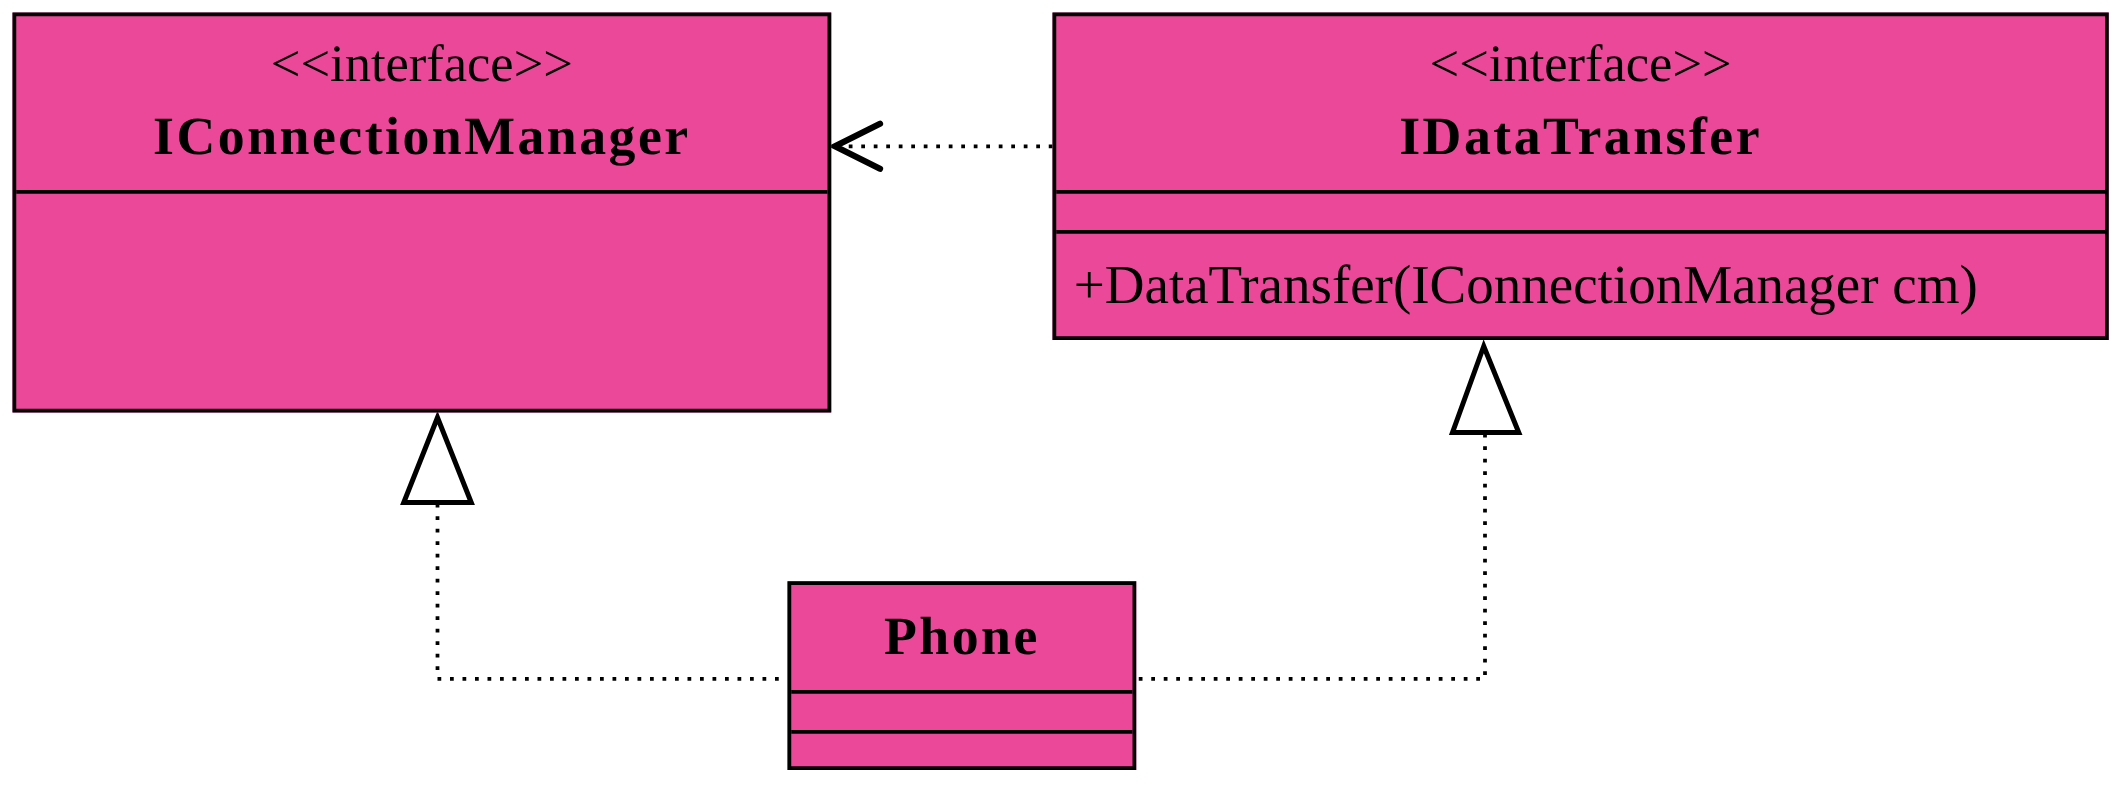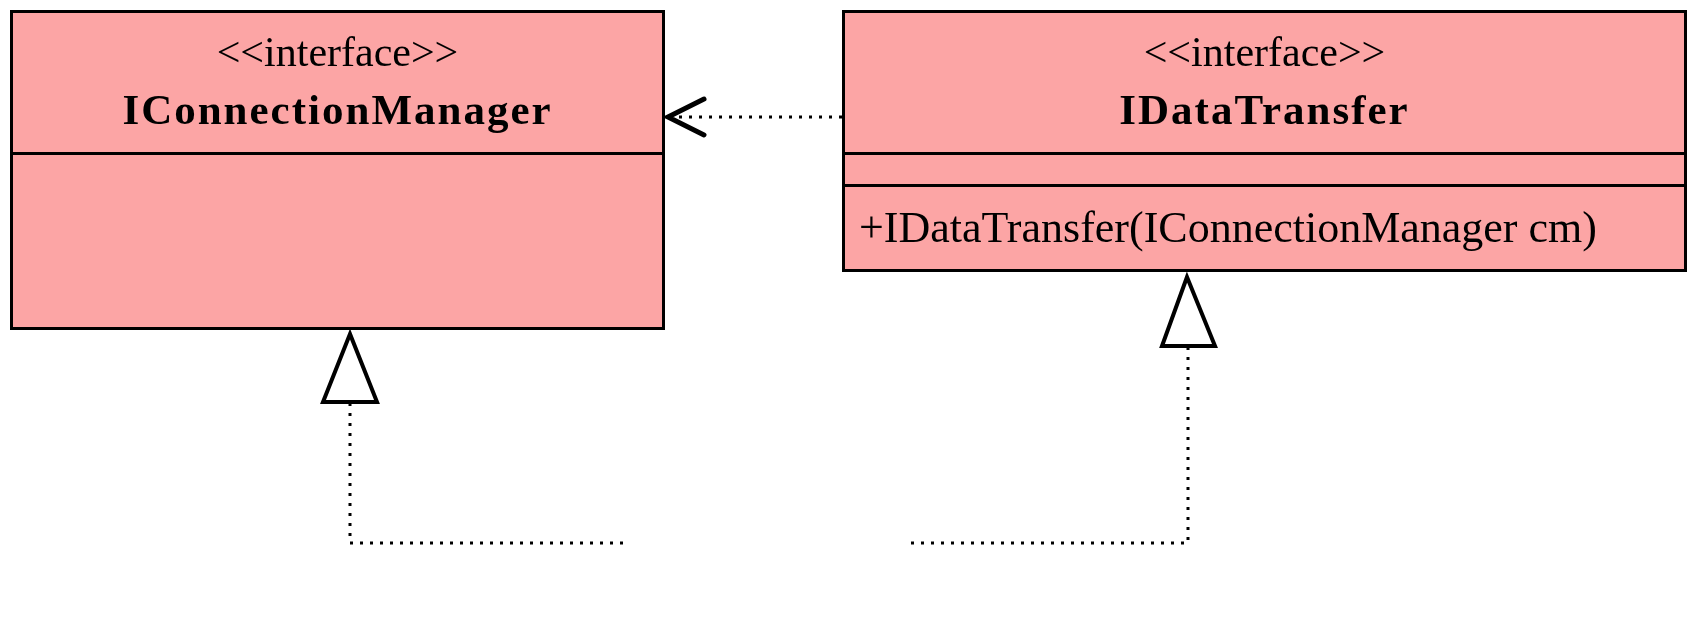--- a/index.html
+++ b/index.html
@@ -20,21 +20,21 @@
     position: absolute;
     left: 0;
     top: 0;
     width: 1693px;
     height: 635px;
     pointer-events: none;
   }
   .uml-box {
     position: absolute;
     box-sizing: border-box;
-    background: #fca5a5;
+    background: #ec4899;
     border: 3px solid #000000;
     display: flex;
     flex-direction: column;
   }
   .compartment {
     box-sizing: border-box;
     overflow: hidden;
   }
   .compartment + .compartment {
     border-top: 3px solid #000000;
@@ -111,18 +111,25 @@
     <div class="compartment attrs-compartment"></div>
   </div>
 
   <div class="uml-box" id="box-idt">
     <div class="compartment title-compartment">
       <div class="stereotype">&lt;&lt;interface&gt;&gt;</div>
       <div class="classname">IDataTransfer</div>
     </div>
     <div class="compartment attrs-compartment"></div>
     <div class="compartment methods-compartment">
-      <div class="method">+IDataTransfer(IConnectionManager cm)</div>
+      <div class="method">+DataTransfer(IConnectionManager cm)</div>
     </div>
   </div>
 
+  <div class="uml-box" id="box-phone">
+    <div class="compartment title-compartment">
+      <div class="classname">Phone</div>
+    </div>
+    <div class="compartment attrs-compartment"></div>
+    <div class="compartment methods-compartment"></div>
+  </div>
 
 </div>
 
 </body></html>

